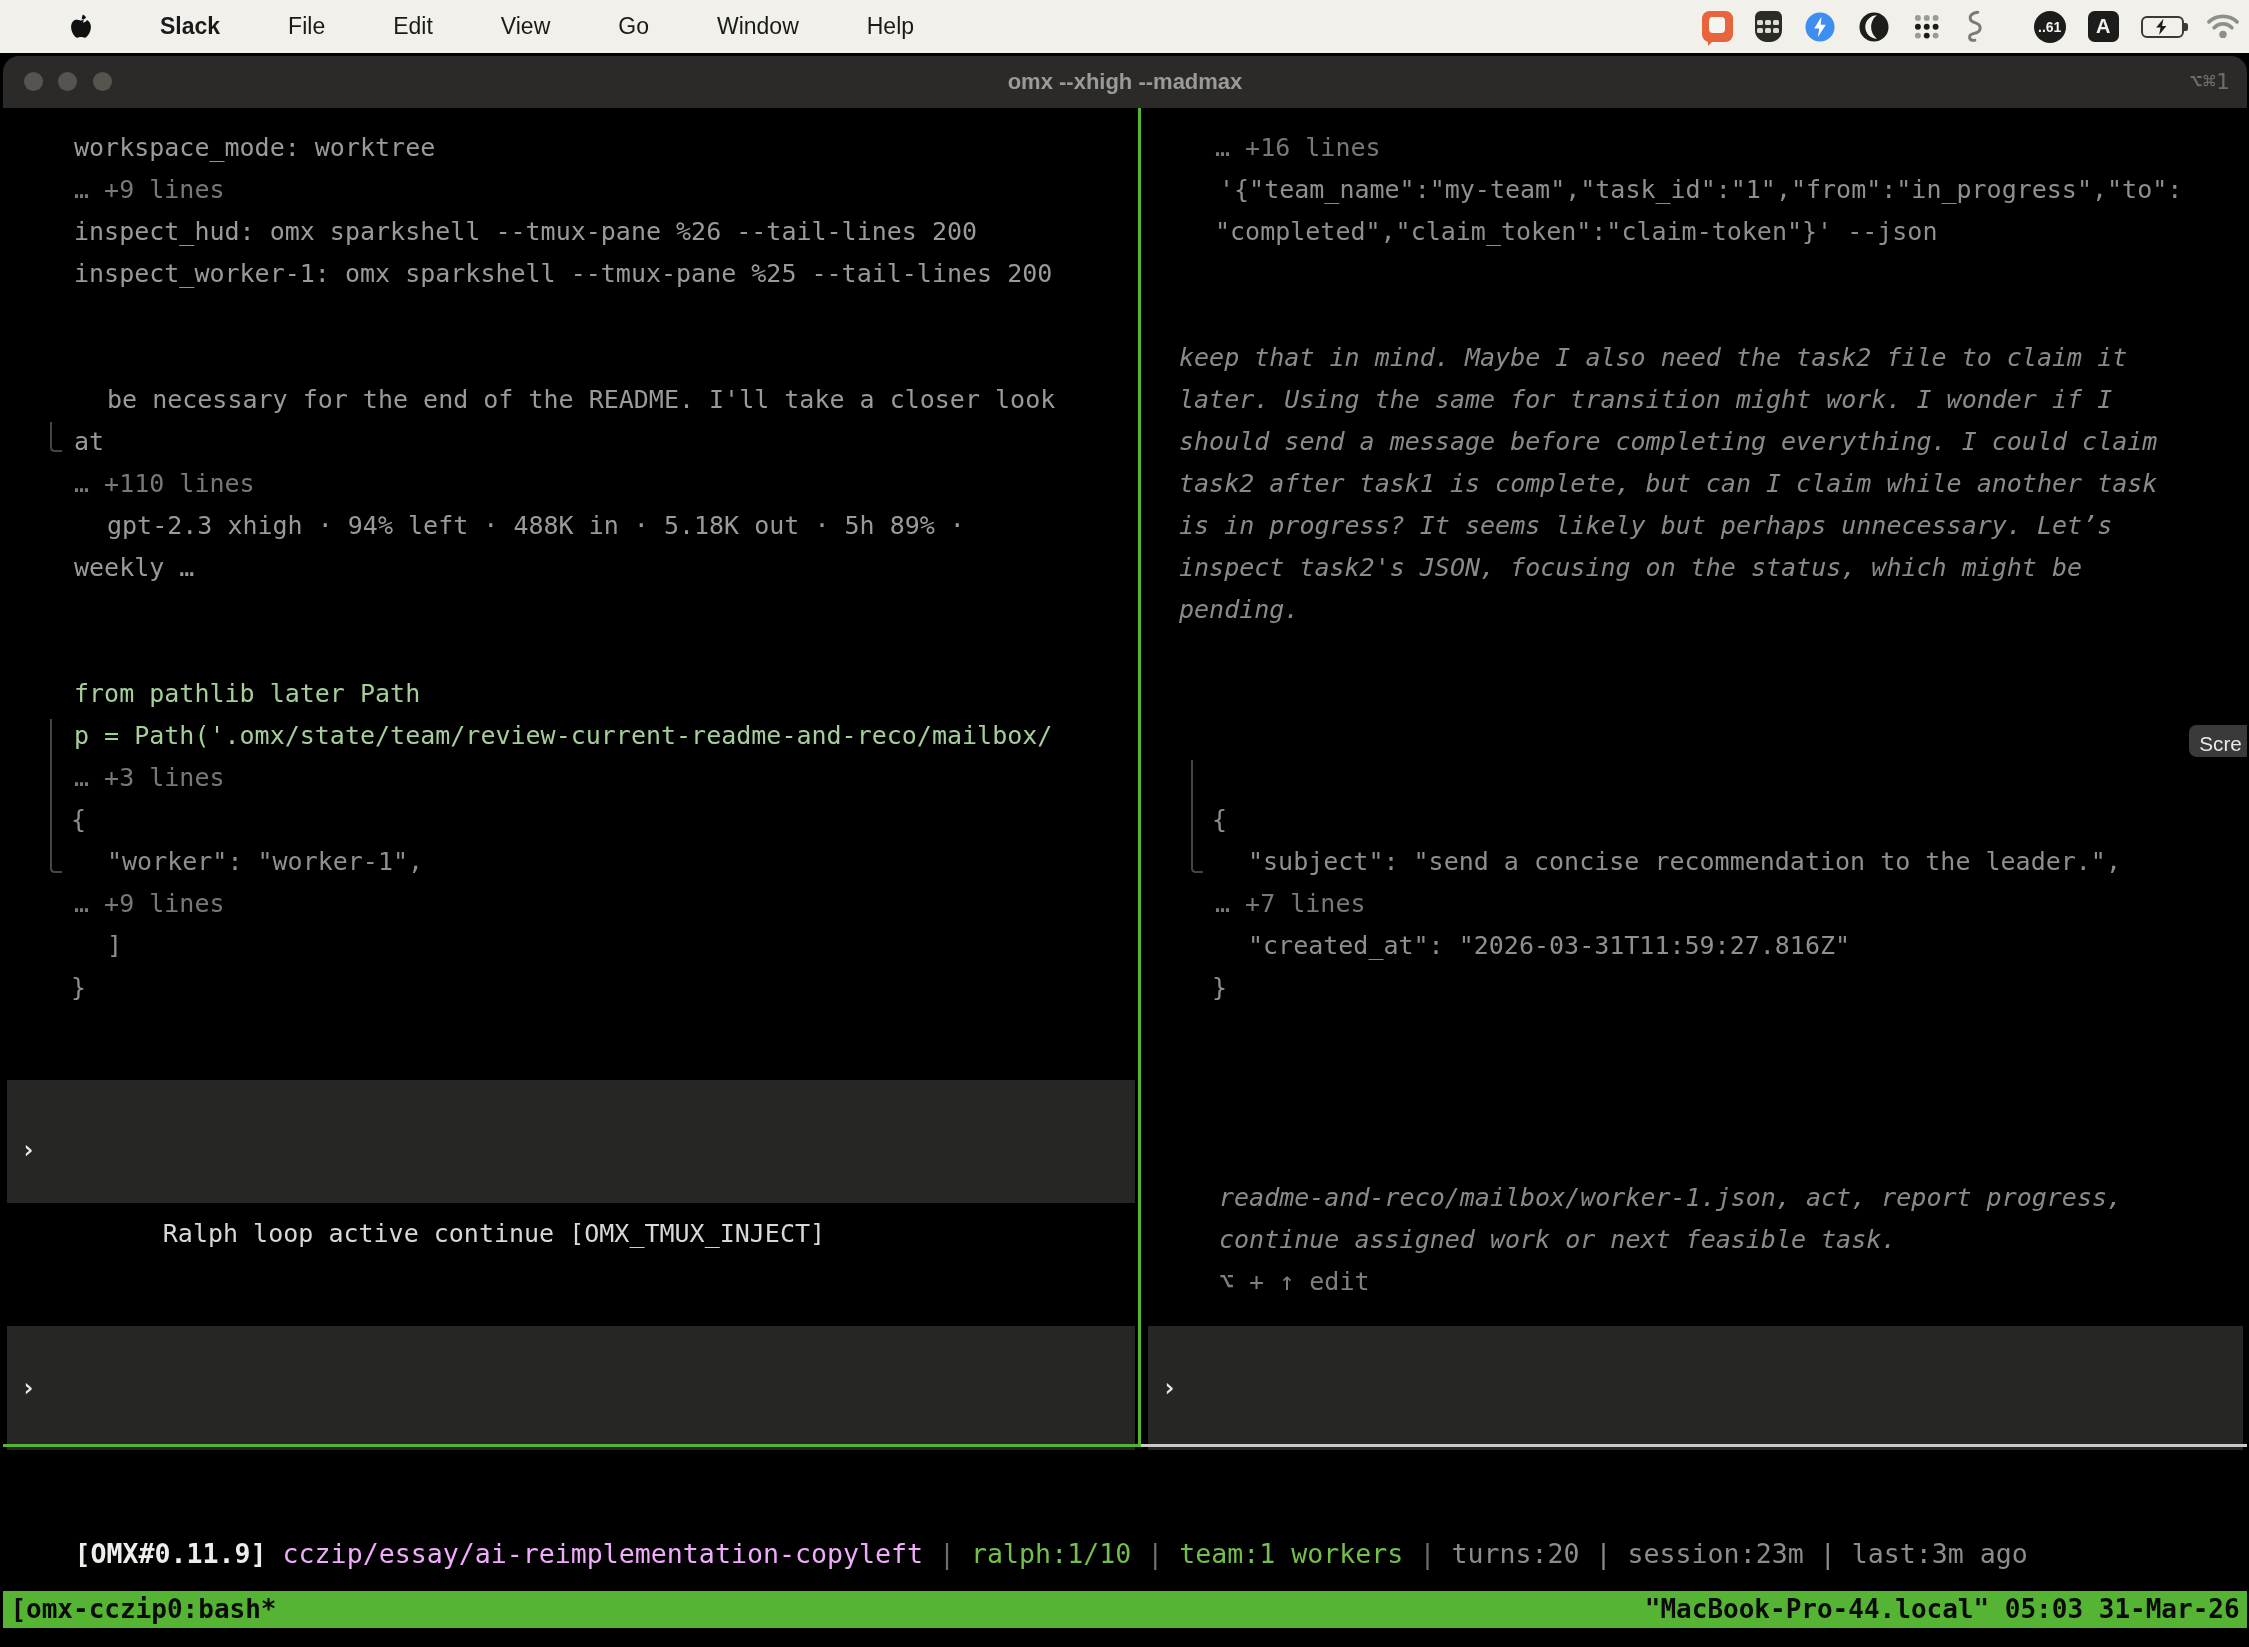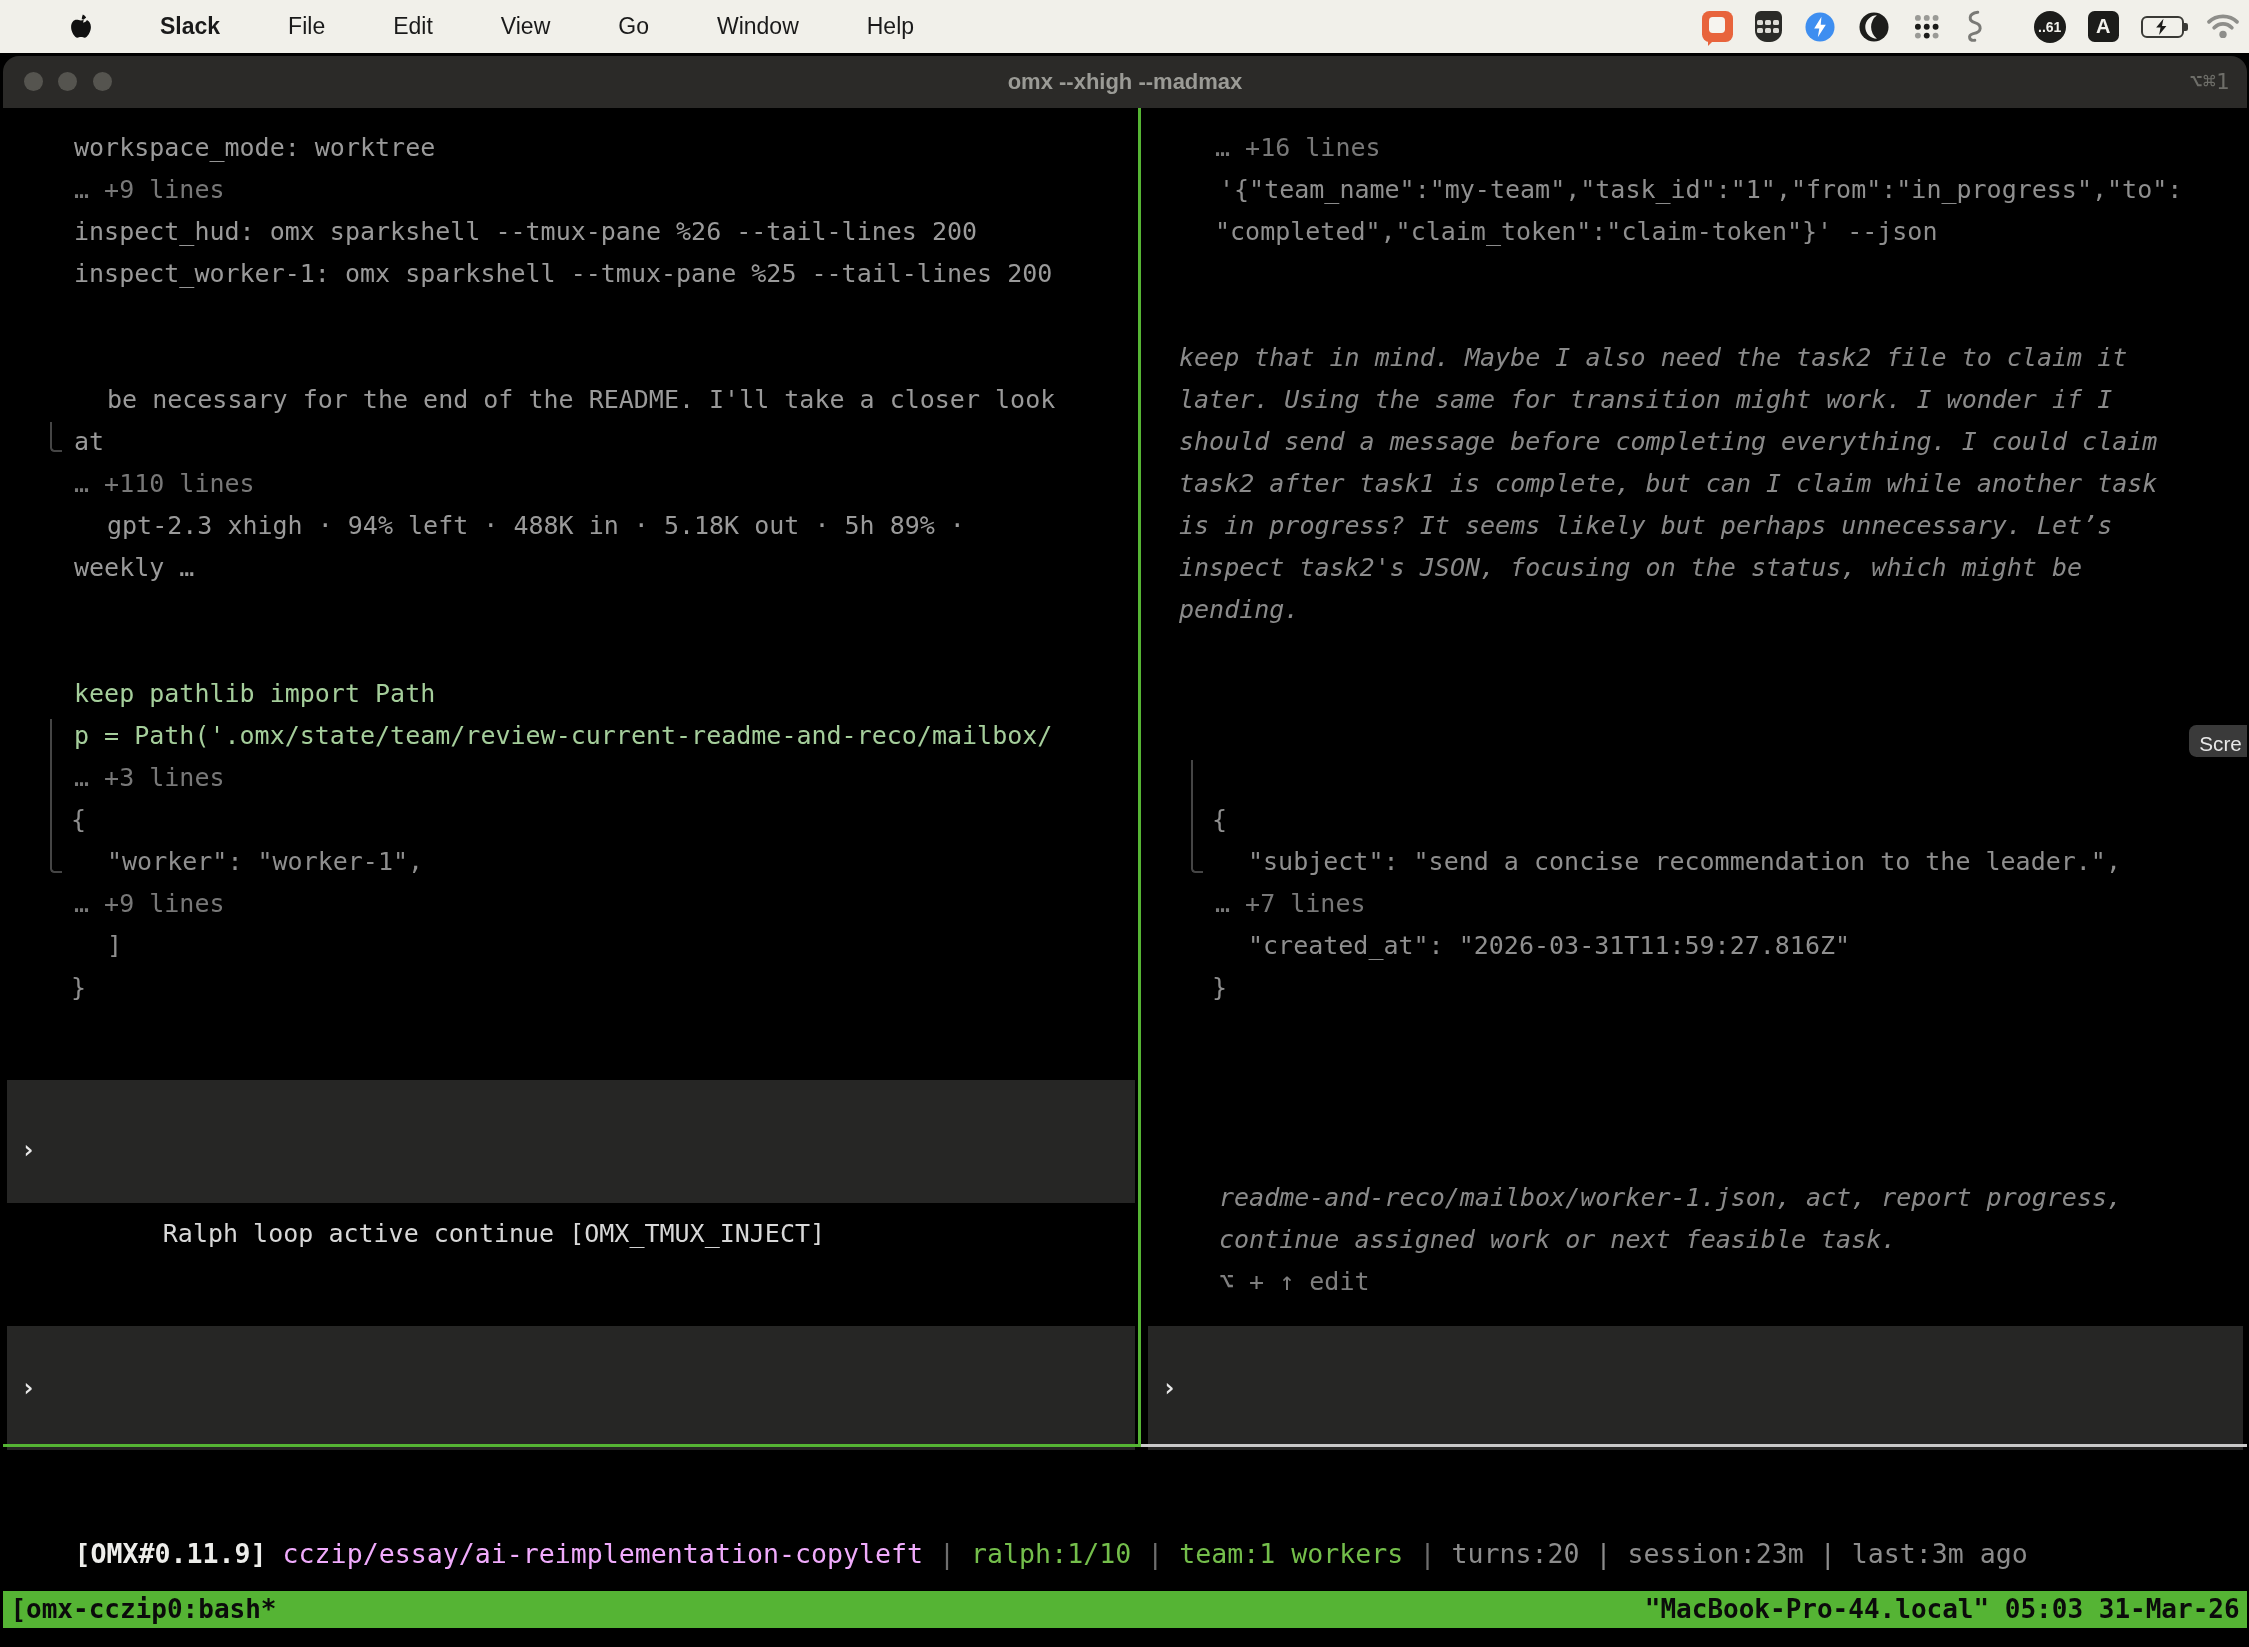--- a/index.html
+++ b/index.html
@@ -193,21 +193,21 @@
       </div>
       <div class="row g p141">be necessary for the end of the README. I'll take a closer look</div>
       <div class="row g p96">at</div>
       <div class="row dim p96">… +110 lines</div>
       <div class="row g p141">gpt-2.3 xhigh · 94% left · 488K in · 5.18K out · 5h 89% ·</div>
       <div class="row g p96">weekly …</div>
       <div class="row"></div>
       <div class="row p48">
         
       </div>
-      <div class="row grn p96">keep pathlib import Path</div>
+      <div class="row grn p96">from pathlib later Path</div>
       <div class="row grn p96">p = Path('.omx/state/team/review-current-readme-and-reco/mailbox/</div>
       <div class="row dim p96">… +3 lines</div>
       <div class="row j p92">{</div>
       <div class="row j p141">"worker": "worker-1",</div>
       <div class="row dim p96">… +9 lines</div>
       <div class="row j p141">]</div>
       <div class="row j p92">}</div>
     </div>
 
     <div class="rail" style="top:298px; height:29.5px;"></div>

